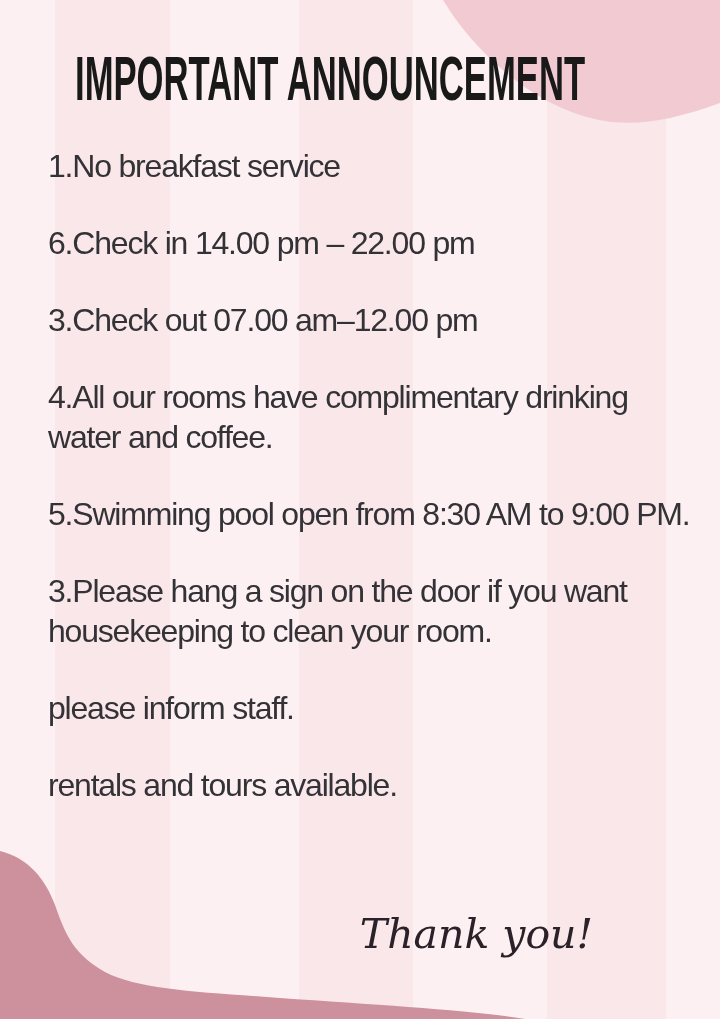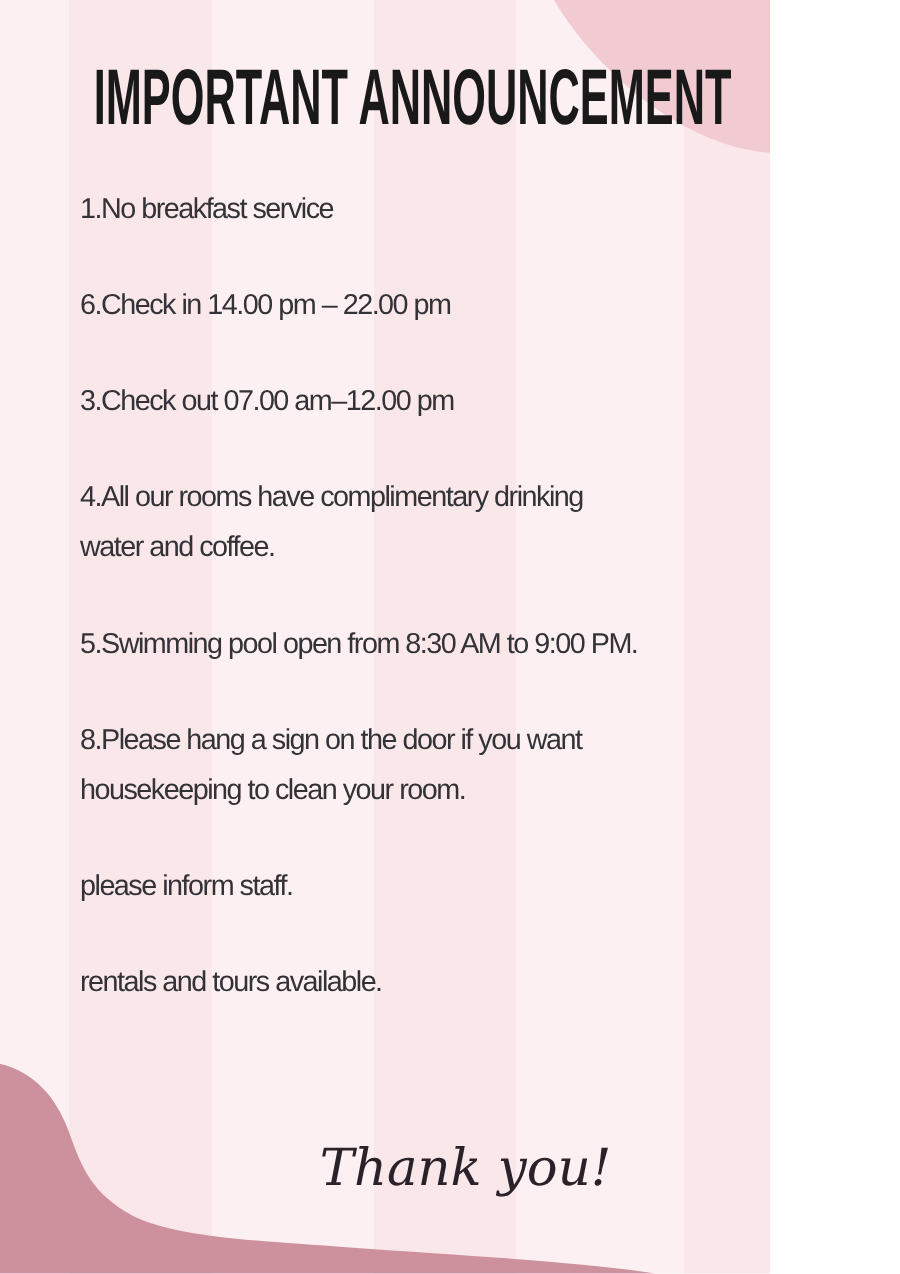--- a/index.html
+++ b/index.html
@@ -1,19 +1,19 @@
 <!DOCTYPE html>
 <html><head>
 <meta charset="utf-8">
 <style>
   * { margin: 0; padding: 0; box-sizing: border-box; }
   html, body { background: #fff; }
   .canvas {
     position: relative;
-    width: 616px;
+    width: 720px;
     height: 1019px;
     overflow: hidden;
     
     background: linear-gradient(90deg,
       #fdf0f2 0px, #fdf0f2 55px,
       #f9e7ea 55px, #f9e7ea 170px,
       #fdf0f2 170px, #fdf0f2 299px,
       #f9e7ea 299px, #f9e7ea 413px,
       #fdf0f2 413px, #fdf0f2 547px,
       #f9e7ea 547px, #f9e7ea 666px,
@@ -36,25 +36,25 @@
     line-height: 1;
     letter-spacing: 0px;
     color: #191919;
     white-space: nowrap;
     transform: scaleX(0.55);
     transform-origin: 0 0;
     font-family: "Liberation Sans", sans-serif;
   }
   .rules-list {
     position: absolute;
-    left: 64px;
+    left: 48px;
     top: 146px;
     width: 648px;
     color: #333236;
-    font-size: 23px;
+    font-size: 32px;
     letter-spacing: -1.2px;
     line-height: 40px;
   }
   .rule-item { margin-bottom: 37px; }
   .rule-line { white-space: nowrap; }
   .signoff {
     position: absolute;
     right: 127px;
     top: 910px;
     font-family: "DejaVu Serif", serif;
@@ -94,21 +94,21 @@
     <div class="rule-item">
       <div class="rule-line">4.All our rooms have complimentary drinking</div>
       <div class="rule-line">water and coffee.</div>
     </div>
 
     <div class="rule-item">
       <div class="rule-line">5.Swimming pool open from 8:30 AM to 9:00 PM.</div>
     </div>
 
     <div class="rule-item">
-      <div class="rule-line">8.Please hang a sign on the door if you want</div>
+      <div class="rule-line">3.Please hang a sign on the door if you want</div>
       <div class="rule-line">housekeeping to clean your room.</div>
     </div>
 
     <div class="rule-item">
       <div class="rule-line">please inform staff.</div>
     </div>
 
     <div class="rule-item">
       <div class="rule-line">rentals and tours available.</div>
     </div>

